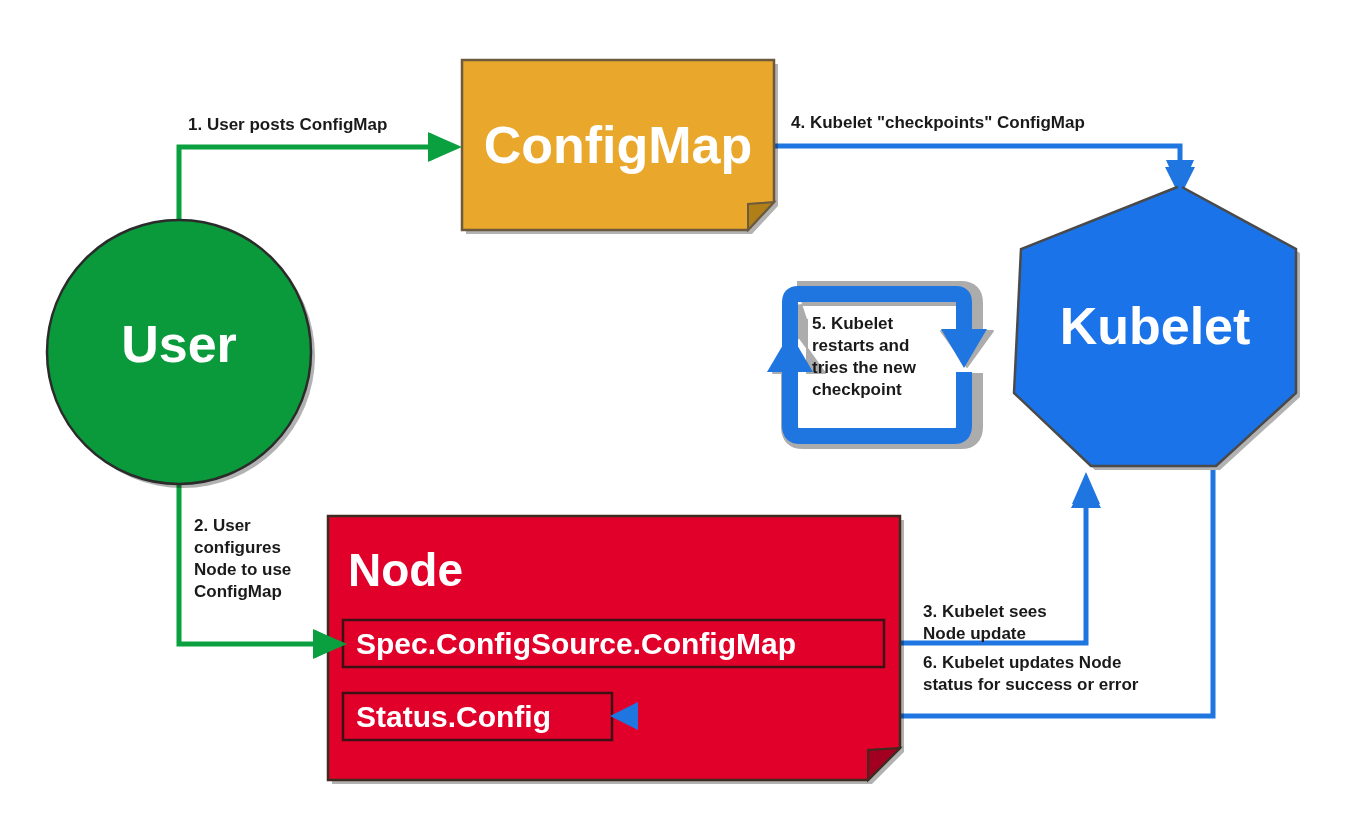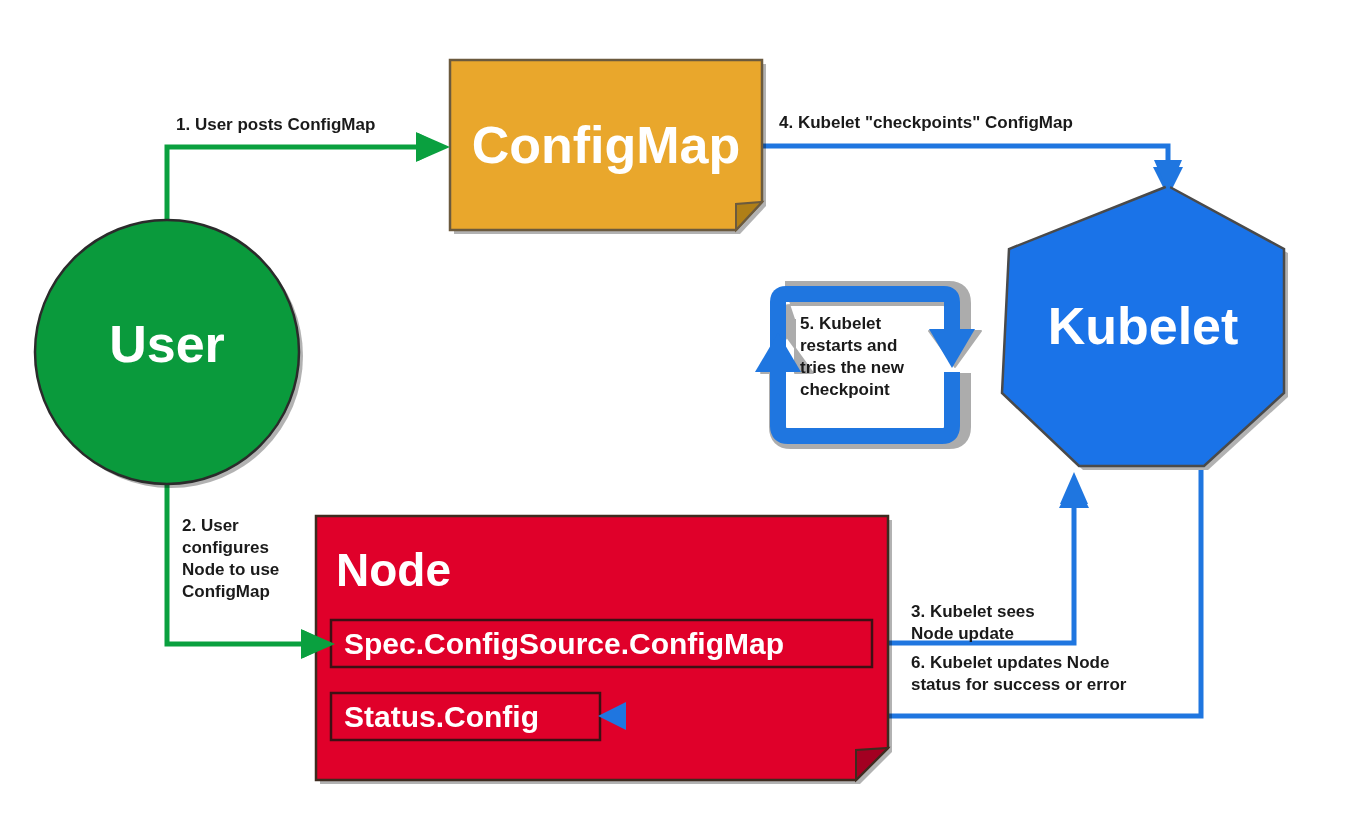--- a/index.html
+++ b/index.html
@@ -10,20 +10,21 @@
   body {
     width: 1360px;
     height: 818px;
     font-family: "Liberation Sans", sans-serif;
     overflow: hidden;
   }
   #diagram-root {
     position: relative;
     width: 1124px;
     height: 818px;
+    padding-left: 12px;
   }
   svg#diagram {
     display: block;
     width: 1360px;
     height: 818px;
   }
   .node-title {
     font-family: "Liberation Sans", sans-serif;
     font-weight: bold;
     fill: #ffffff;

